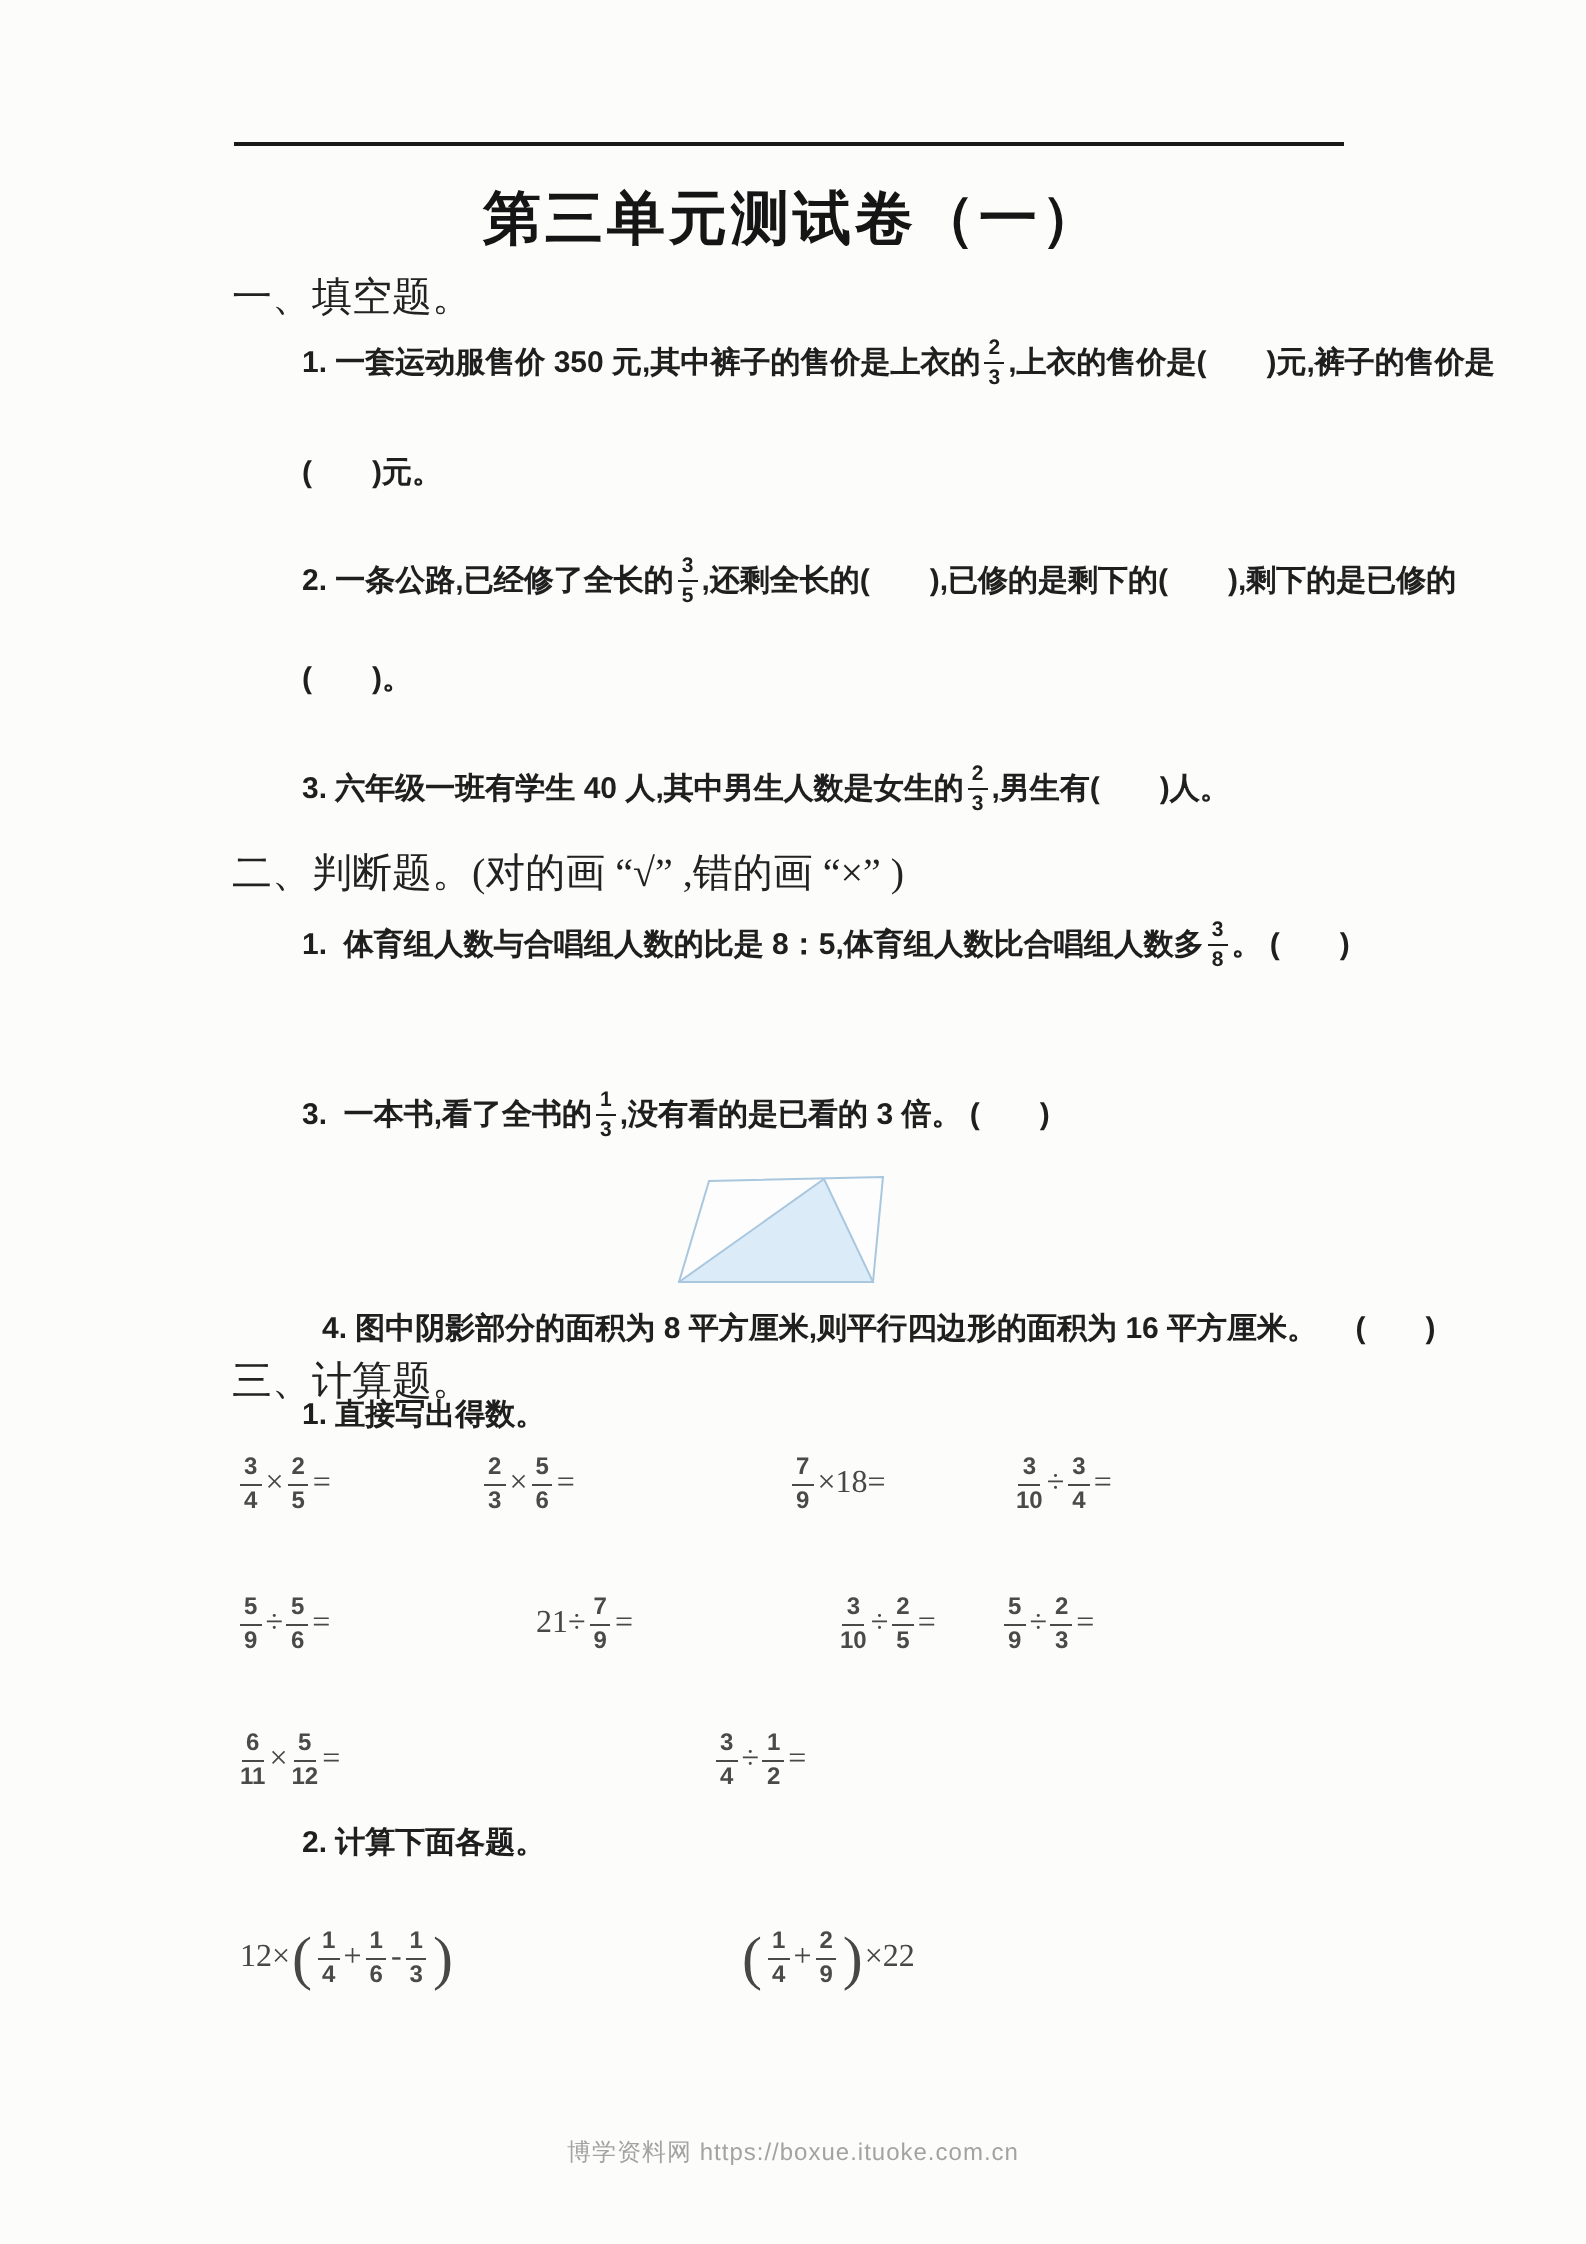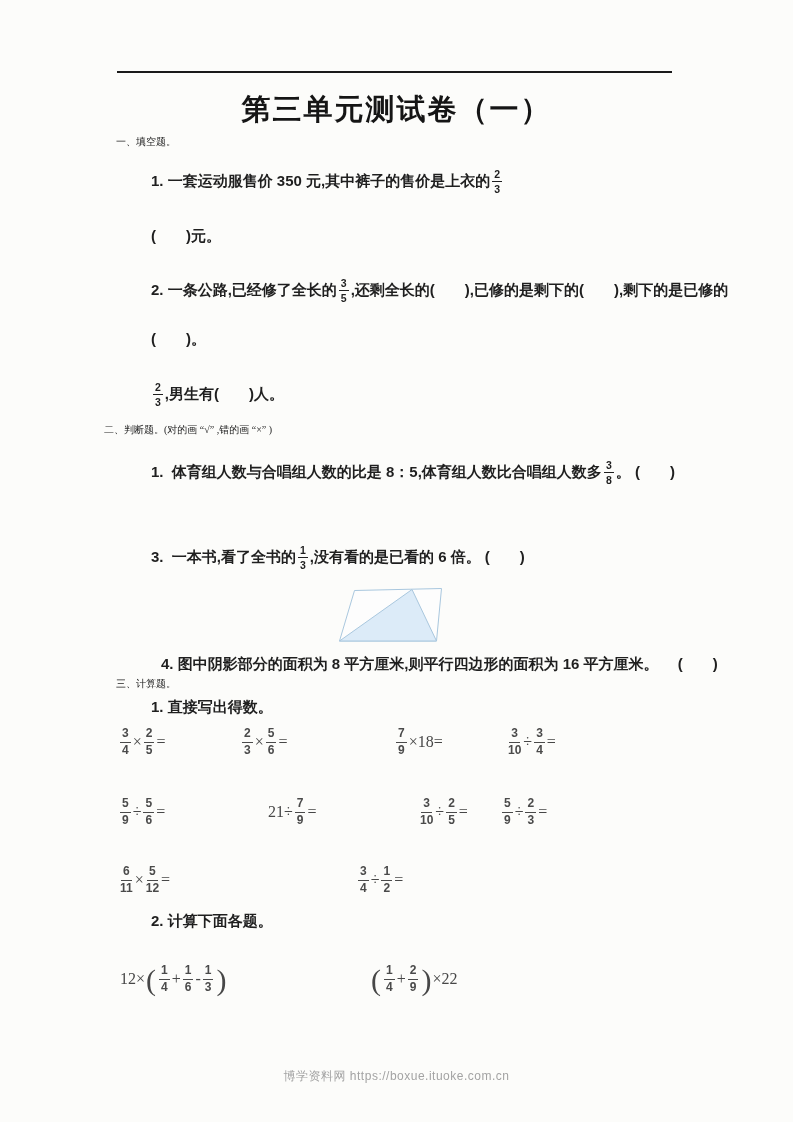--- a/index.html
+++ b/index.html
@@ -2,21 +2,21 @@
 <html><head>
 <meta charset="utf-8">
 <style>
   html,body{margin:0;padding:0;background:#fbfbf9;}
   .page{position:relative;width:793px;height:1122px;margin:0 auto;background:#fcfcfa;overflow:hidden;
         font-family:"Liberation Sans",sans-serif;}
   .abs{position:absolute;}
   .rule{position:absolute;top:71px;left:117px;width:555px;height:2px;background:#1a1a1a;}
   .title{top:90px;left:0;width:793px;text-align:center;margin:0;
          font-family:"Liberation Serif",serif;font-size:29px;font-weight:600;color:#151515;letter-spacing:2px;}
-  .song{font-family:"Liberation Serif",serif;font-size:10px;font-weight:400;color:#222;white-space:pre;}
+  .song{font-family:"Liberation Serif",serif;font-size:20px;font-weight:400;color:#222;white-space:pre;}
   .hei{font-family:"Liberation Sans",sans-serif;font-size:15px;font-weight:600;color:#1f1f1f;margin-left:36px;}
   .line{display:flex;align-items:center;white-space:pre;}
   .q .frac{font-size:10.5px;font-weight:600;color:#1f1f1f;}
   .calc{font-family:"Liberation Serif",serif;font-size:16px;color:#474747;}
   .calc .frac{font-size:12px;font-weight:700;color:#4a4a4a;font-family:"Liberation Sans",sans-serif;}
   .frac{display:inline-flex;flex-direction:column;align-items:center;line-height:1.15;margin:0 2px;text-align:center;}
   .frac .num{display:block;padding:0 2px 1px;border-bottom:1px solid currentColor;}
   .frac .den{display:block;padding-top:1px;}
   .bigp{font-size:30px;font-weight:400;line-height:0.9;padding:0 1px;}
   .footer{top:1068px;left:0;width:793px;text-align:center;font-size:12px;color:#a3a3a3;letter-spacing:0.5px;}
@@ -26,32 +26,32 @@
 <body>
 
 <div class="page">
 
   <div class="rule"></div>
 
   <h1 class="abs title">第三单元测试卷（一）</h1>
 
   <div class="abs song" style="top:135px;left:116px">一、填空题。</div>
 
-  <div class="abs line hei q" style="top:168px;left:115px"><span>1. 一套运动服售价 350 元,其中裤子的售价是上衣的</span><span class="frac"><span class="num">2</span><span class="den">3</span></span></div>
+  <div class="abs line hei q" style="top:168px;left:115px"><span>1. 一套运动服售价 350 元,其中裤子的售价是上衣的</span><span class="frac"><span class="num">2</span><span class="den">3</span></span><span>,上衣的售价是(　　)元,裤子的售价是</span></div>
   <div class="abs line hei q" style="top:227px;left:115px"><span>(　　)元。</span></div>
 
   <div class="abs line hei q" style="top:277px;left:115px"><span>2. 一条公路,已经修了全长的</span><span class="frac"><span class="num">3</span><span class="den">5</span></span><span>,还剩全长的(　　),已修的是剩下的(　　),剩下的是已修的</span></div>
   <div class="abs line hei q" style="top:330px;left:115px"><span>(　　)。</span></div>
 
-  <div class="abs line hei q" style="top:381px;left:115px"><span class="frac"><span class="num">2</span><span class="den">3</span></span><span>,男生有(　　)人。</span></div>
+  <div class="abs line hei q" style="top:381px;left:115px"><span>3. 六年级一班有学生 40 人,其中男生人数是女生的</span><span class="frac"><span class="num">2</span><span class="den">3</span></span><span>,男生有(　　)人。</span></div>
 
-  <div class="abs song" style="top:423px;left:104px">二、判断题。(对的画 “√” ,错的画 “×” )</div>
+  <div class="abs song" style="top:423px;left:116px">二、判断题。(对的画 “√” ,错的画 “×” )</div>
 
   <div class="abs line hei q" style="top:459px;left:115px"><span>1.  体育组人数与合唱组人数的比是 8：5,体育组人数比合唱组人数多</span><span class="frac"><span class="num">3</span><span class="den">8</span></span><span>。 (　　)</span></div>
-  <div class="abs line hei q" style="top:544px;left:115px"><span>3.  一本书,看了全书的</span><span class="frac"><span class="num">1</span><span class="den">3</span></span><span>,没有看的是已看的 6 倍。 (　　)</span></div>
+  <div class="abs line hei q" style="top:544px;left:115px"><span>3.  一本书,看了全书的</span><span class="frac"><span class="num">1</span><span class="den">3</span></span><span>,没有看的是已看的 3 倍。 (　　)</span></div>
 
   <svg class="abs fig" width="104" height="54" viewBox="0 0 104 54">
     <polygon points="15.5,2.5 102.5,0.5 97.5,53 0.5,53" fill="#fdfdfd" stroke="#a9c7de"></polygon>
     <polygon points="0.5,53 73,1.5 97.5,53" fill="#dcebf8" stroke="#a9c7de"></polygon>
   </svg>
 
   <div class="abs line hei q" style="top:655px;left:125px"><span>4. 图中阴影部分的面积为 8 平方厘米,则平行四边形的面积为 16 平方厘米。　 (　　)</span></div>
 
   <div class="abs song" style="top:677px;left:116px">三、计算题。</div>
   <div class="abs hei" style="top:698px;left:115px;white-space:pre">1. 直接写出得数。</div>

